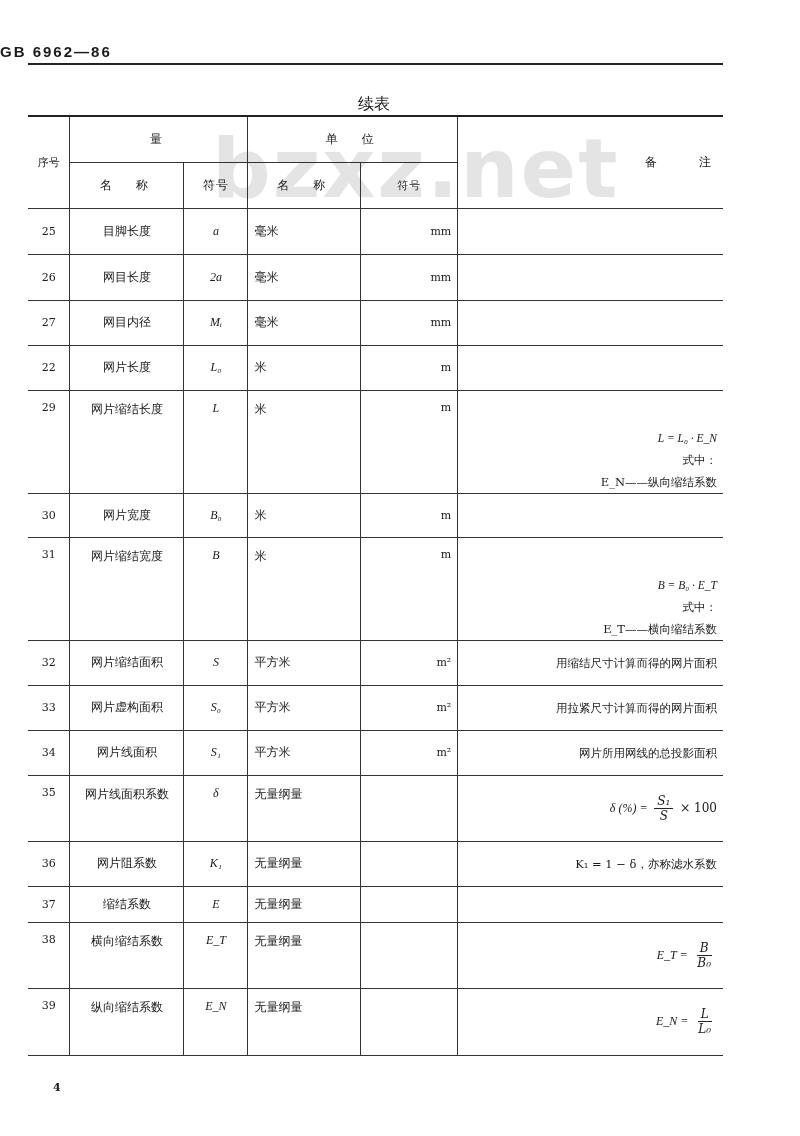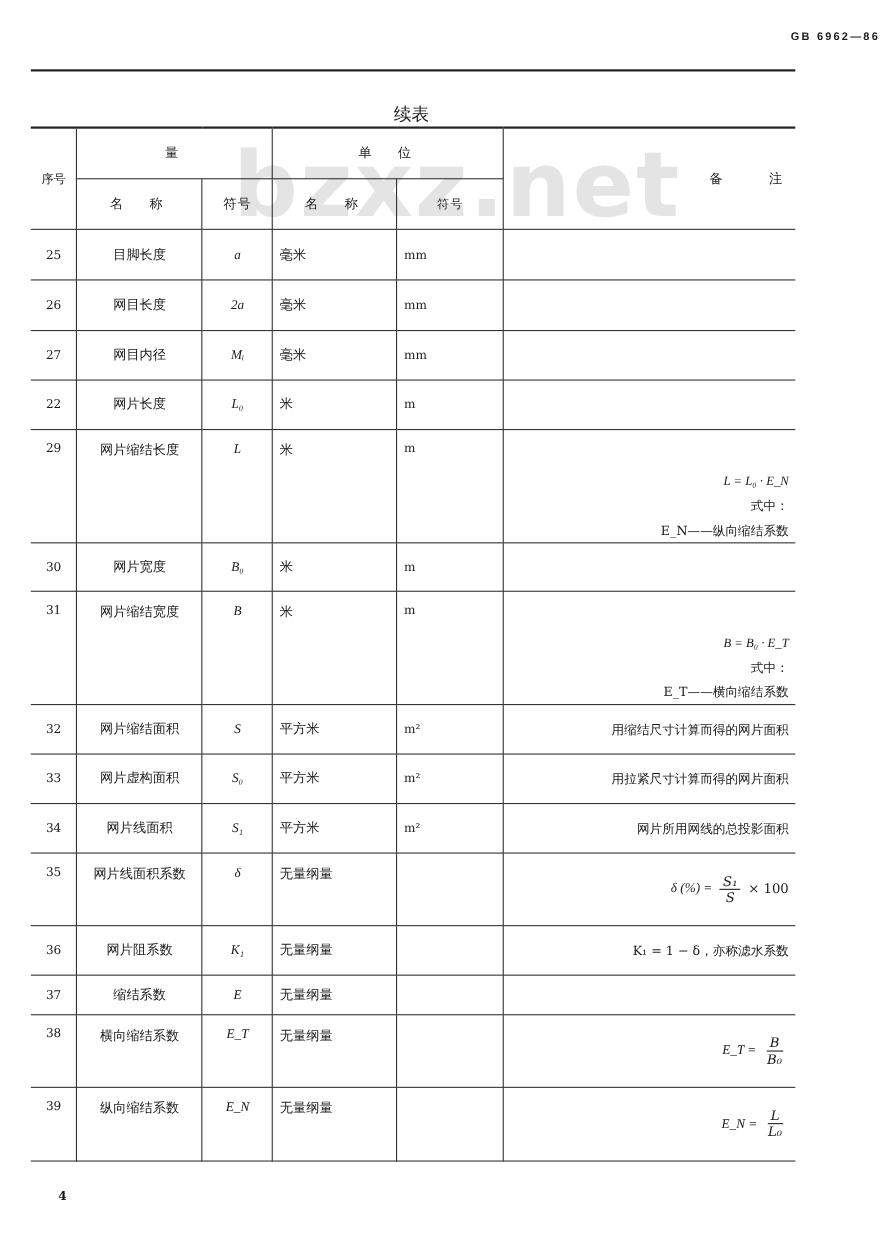--- a/index.html
+++ b/index.html
@@ -1,35 +1,35 @@
 <!DOCTYPE html>
 <html><head>
 <meta charset="utf-8">
 <style>
   html, body { margin:0; padding:0; background:#ffffff; }
   body { width:800px; height:1136px; position:relative; overflow:hidden;
          font-family:"DejaVu Serif", "Liberation Serif", serif; color:#1a1a1a; }
   .watermark { position:absolute; left:212px; top:128px; font-family:"DejaVu Sans", sans-serif;
                font-weight:bold; font-size:82px; color:#e4e4e4; letter-spacing:2px; z-index:0; line-height:1; }
-  .std-no { position:absolute; left:0; width:800px; top:28px; text-align:right;
-            font-family:"Liberation Sans", sans-serif; font-weight:bold; font-size:10px; letter-spacing:2px; }
+  .std-no { position:absolute; left:0; width:800px; top:43px; text-align:left;
+            font-family:"Liberation Sans", sans-serif; font-weight:bold; font-size:15px; letter-spacing:2px; }
   .rule-top { position:absolute; left:28px; width:695px; top:63px; border-top:2px solid #222; }
   .caption { position:absolute; left:358px; top:94px; font-size:16px; }
   table.main { position:absolute; left:28px; top:115px; width:695px; border-collapse:collapse; z-index:1;
                font-size:12px; }
   table.main td, table.main th { border:1px solid #333; padding:0 6px; font-weight:normal; vertical-align:middle; }
   table.main tr.hrow td { border-top:2px solid #222; }
   table.main { border-left:none; border-right:none; }
   table.main td.first { border-left:none;margin-top:34px; }
   table.main td.last { border-right:none;text-align:right; }
   .c-no { width:30px; text-align:center; font-size:11px; font-weight:bold; }
   .c-name { width:103px;text-align:center; }
   .c-sym { width:52px; text-align:center; font-style:italic; font-family:"Liberation Serif", serif; }
   .c-uname { width:102px; }
-  .c-usym { width:86px; text-align:left; font-size:11px; }
+  .c-usym { width:86px; text-align:right; font-size:11px; }
   .c-note { width:255px; padding-left:10px !important; }
   .hcell { text-align:center; letter-spacing:6px; }
   .top { vertical-align:top !important; padding-top:10px !important; }
   .note-line { line-height:22px; font-size:11.5px; }
   .frac { display:inline-flex; flex-direction:column; align-items:center; vertical-align:middle; margin:0 3px; font-style:italic; }
   .frac .num { border-bottom:1px solid #222; padding:0 3px; }
   .frac .den { padding:0 3px; }
   .ital { font-style:italic; font-family:"Liberation Serif", serif;margin-top:32px; }
   .page-no { position:absolute; left:53px; top:1081px; font-size:11px; font-weight:bold; }
 </style>

